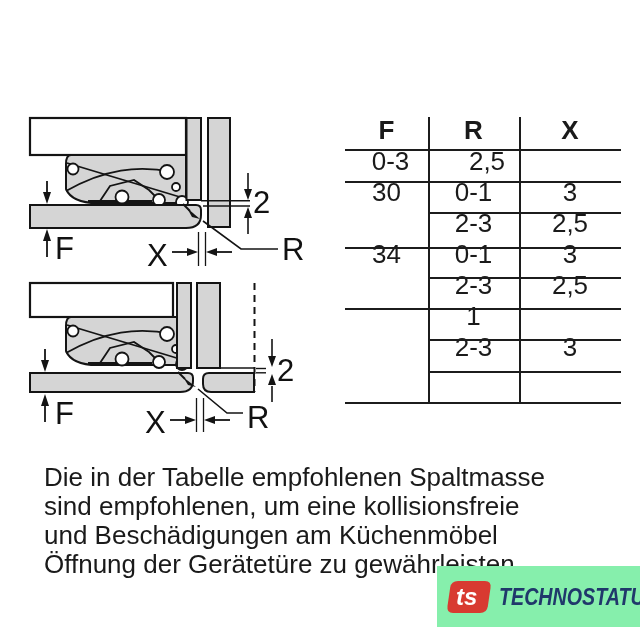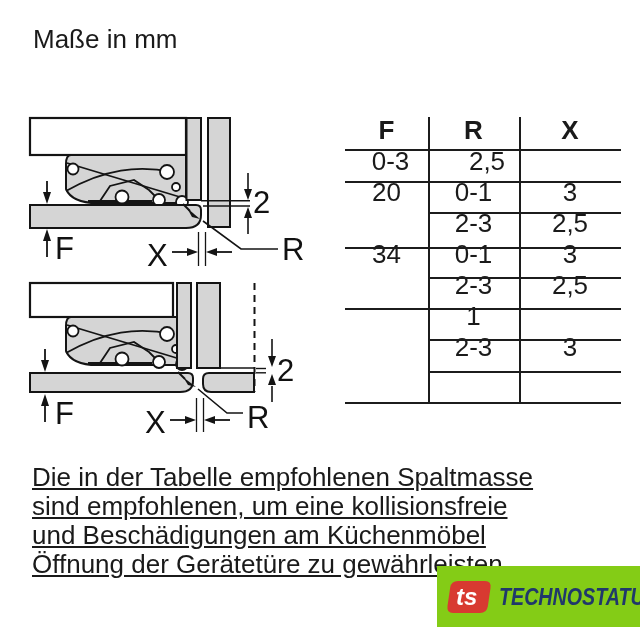--- a/index.html
+++ b/index.html
@@ -25,33 +25,32 @@
   .trow:nth-child(8){height:32px;}
   .trow:nth-child(9){height:31px;}
   .cell{width:83px;display:flex;align-items:center;justify-content:center;}
   .cell.cr{width:91px;}
   .cell.cx{width:102px;}
   .thead .cell{font-weight:bold;}
   .hline{position:absolute;left:0;width:276px;height:2px;background:#1c1c1c;}
   .hline.partial{left:84px;width:192px;}
   .vline{position:absolute;top:2px;height:287px;width:2px;background:#1c1c1c;}
   
-  .para{position:absolute;left:32px;top:463px;font-size:26px;line-height:29px;white-space:nowrap;text-decoration:underline;}
-  
-  .watermark{position:absolute;left:437px;top:566px;width:203px;height:61px;background:#84cc16;
+  .para{position:absolute;left:44px;top:463px;font-size:26px;line-height:29px;white-space:nowrap;}
+  
+  .watermark{position:absolute;left:437px;top:566px;width:203px;height:61px;background:#86efac;
     display:flex;align-items:center;}
   .wm-logo{width:46px;height:38px;margin-left:9px;flex:0 0 auto;}
   .wm-brand{margin-left:7px;font-size:24px;font-weight:bold;font-style:italic;color:#20386b;
     transform:scaleX(0.82);transform-origin:left center;letter-spacing:0px;white-space:nowrap;}
 </style>
 </head>
 <body>
 
 <div class="title">
-  <div>Maße in mm</div>
 </div>
 
 <svg class="diagram-svg" viewBox="20 105 290 345">
   <defs>
     <g id="hinge-shape">
 
       <path d="M71,155 H186 V203 H97 Q72,203 66,189 V164 Q66,155 71,155 Z" fill="#d5d5d5" stroke="#141414" stroke-width="2" stroke-linejoin="round"></path>
 
       <path d="M67,163 L180,197" fill="none" stroke="#141414" stroke-width="1.8"></path>
       <path d="M66,191 C105,169 138,165 172,172" fill="none" stroke="#141414" stroke-width="1.8"></path>
@@ -181,21 +180,21 @@
   <div class="trow thead">
     <div class="cell cf">F</div>
     <div class="cell cr">R</div>
     <div class="cell cx">X</div>
   </div>
   <div class="trow">
     <div class="cell cr">0-3</div>
     <div class="cell cx">2,5</div>
   </div>
   <div class="trow">
-    <div class="cell cf">20</div>
+    <div class="cell cf">30</div>
     <div class="cell cr">0-1</div>
     <div class="cell cx">3</div>
   </div>
   <div class="trow">
     <div class="cell cf"></div>
     <div class="cell cr">2-3</div>
     <div class="cell cx">2,5</div>
   </div>
   <div class="trow">
     <div class="cell cf">34</div>

